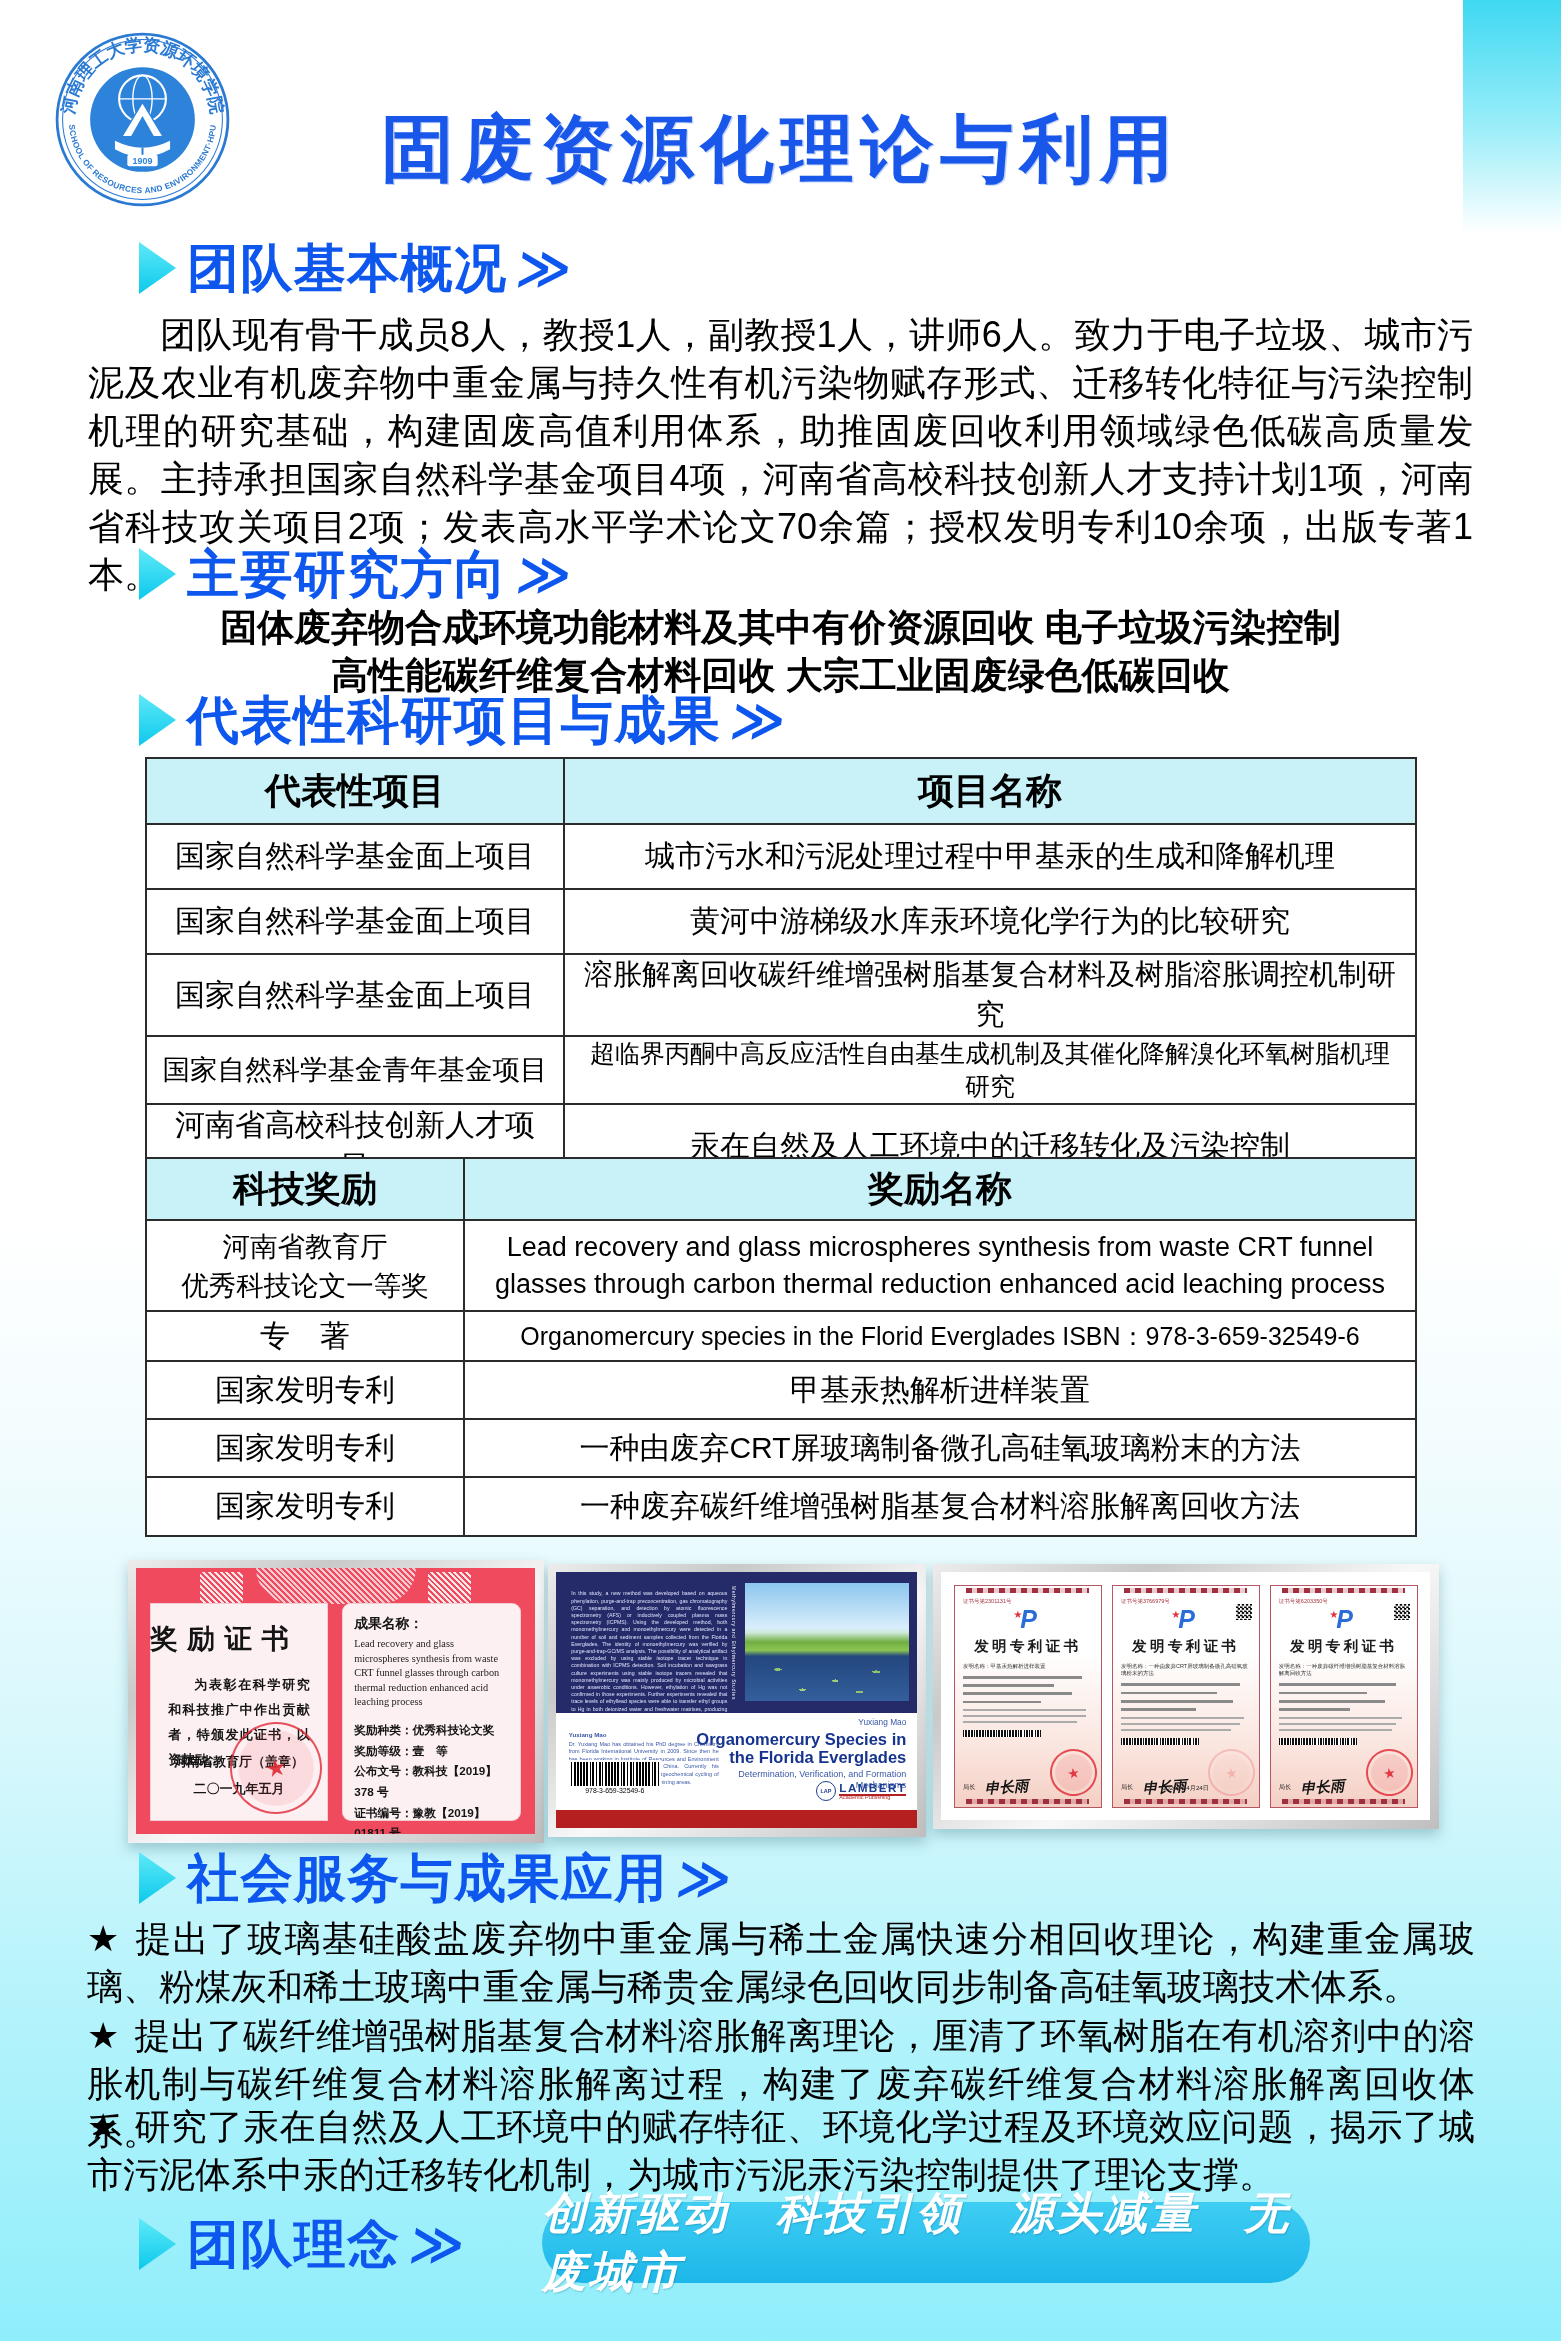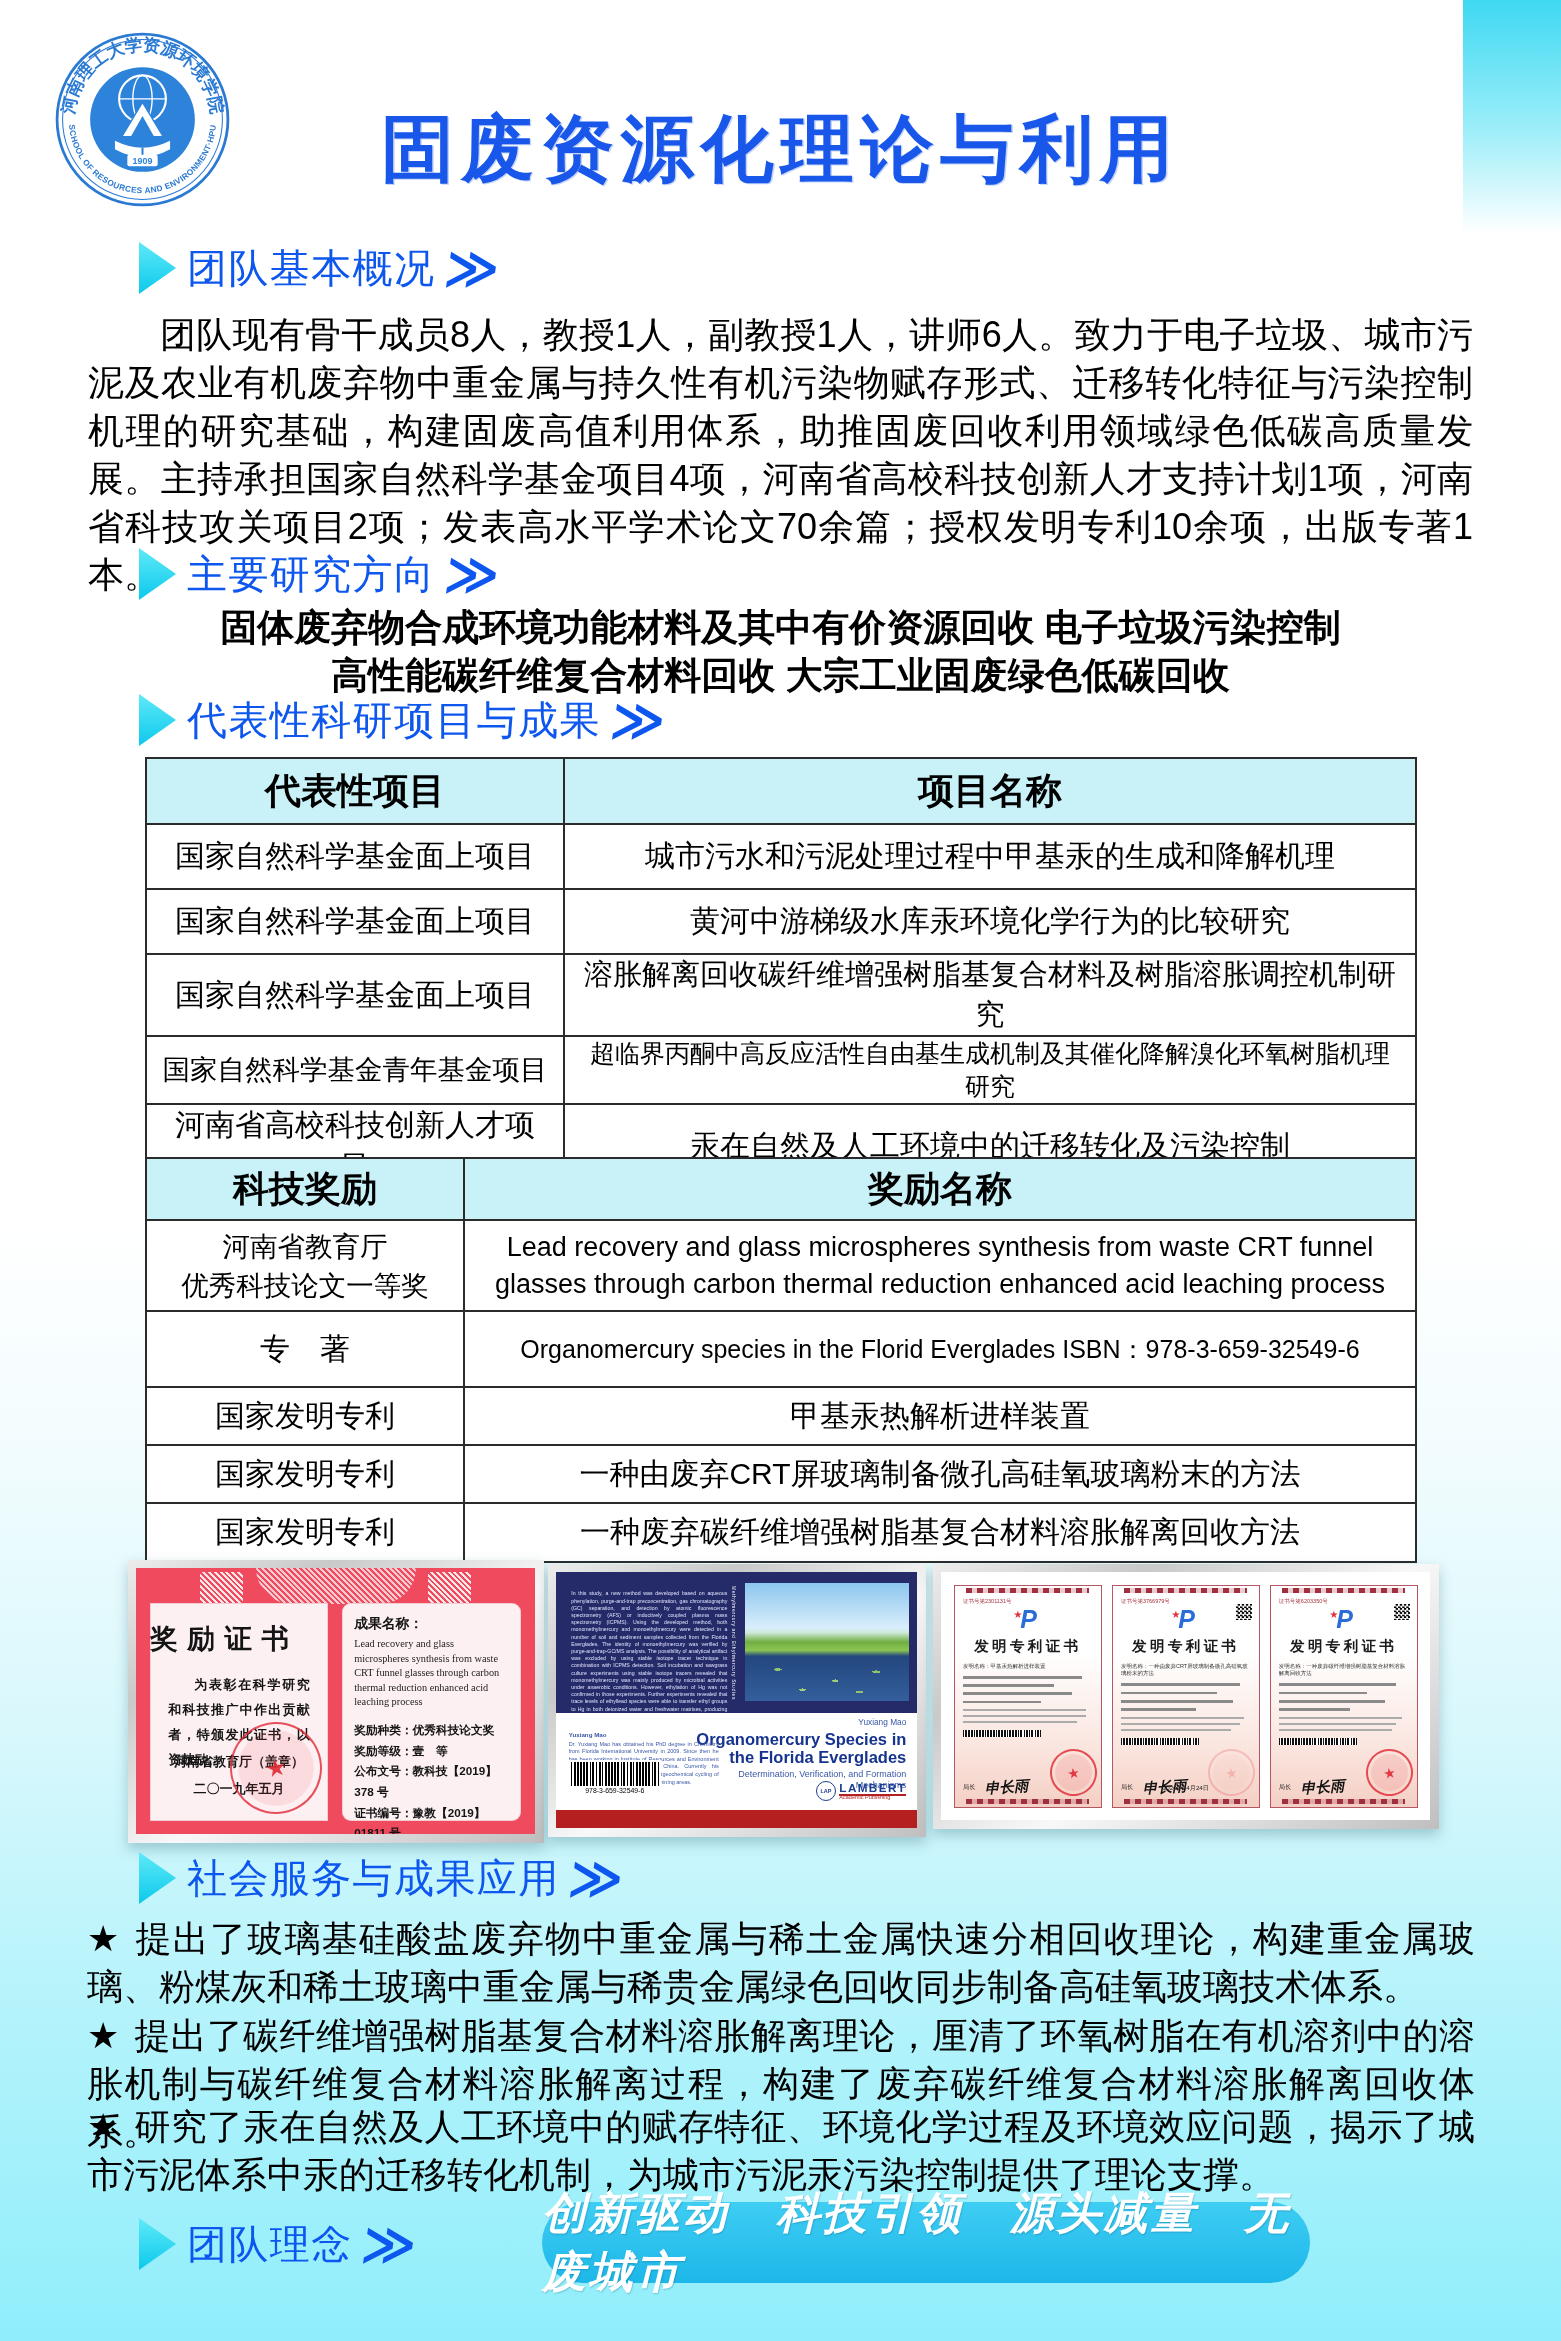--- a/index.html
+++ b/index.html
@@ -12,21 +12,21 @@
   .logo{position:absolute;left:55px;top:32px;width:175px;height:175px;}
   
   .page-title{position:absolute;left:0;right:0;top:101px;text-align:center;
     font-size:73px;font-weight:900;color:#1857e9;letter-spacing:6.9px;
     text-shadow:1.4px 1.4px 0 rgba(24,87,233,.25);}
   
   .sec-head{position:absolute;left:139px;display:flex;align-items:center;}
   .tri{width:37px;height:52px;margin-right:11px;flex:none;
     background:linear-gradient(180deg,#5fe9f8 0%,#0cc9ec 100%);
     clip-path:polygon(0 0,100% 50%,0 100%);}
-  .sec-title{font-size:40px;font-weight:400;color:#0d57ee;letter-spacing:1.4px;line-height:1;text-align:center;}
+  .sec-title{font-size:52px;font-weight:700;color:#0d57ee;letter-spacing:1.4px;line-height:1;text-align:center;}
   .sec-chev{font-size:52px;font-weight:900;color:#0d57ee;margin-left:9.6px;line-height:1;transform:skewX(-8deg);}
   
   .paragraph{position:absolute;left:88px;top:311px;width:1385px;
     font-size:36px;line-height:48px;color:#000;text-align:justify;text-indent:72px;}
   .dir-line{position:absolute;left:0;right:0;text-align:center;
     font-size:37px;font-weight:900;color:#000;}
   
   .tbl{position:absolute;left:145px;width:1272px;border-collapse:collapse;table-layout:fixed;
     background:#fff;}
   .tbl th,.tbl td{border:2.1px solid #2b2b2b;text-align:center;vertical-align:middle;padding:0 13.8px;color:#000;}
@@ -234,21 +234,21 @@
     <tbody>
         <tr style="height:62px">
       <th>科技奖励</th>
       <th>奖励名称</th>
     </tr>
     <tr style="height:91px">
       <td class="pre f40">河南省教育厅
 优秀科技论文一等奖</td>
       <td class="eng">Lead recovery and glass microspheres synthesis from waste CRT funnel glasses through carbon thermal reduction enhanced acid leaching process</td>
     </tr>
-    <tr style="height:76px">
+    <tr style="height:50px">
       <td>专　著</td>
       <td class="eng f36">Organomercury species in the Florid Everglades ISBN：978-3-659-32549-6</td>
     </tr>
     <tr style="height:58px">
       <td>国家发明专利</td>
       <td>甲基汞热解析进样装置</td>
     </tr>
     <tr style="height:58px">
       <td>国家发明专利</td>
       <td>一种由废弃CRT屏玻璃制备微孔高硅氧玻璃粉末的方法</td>

